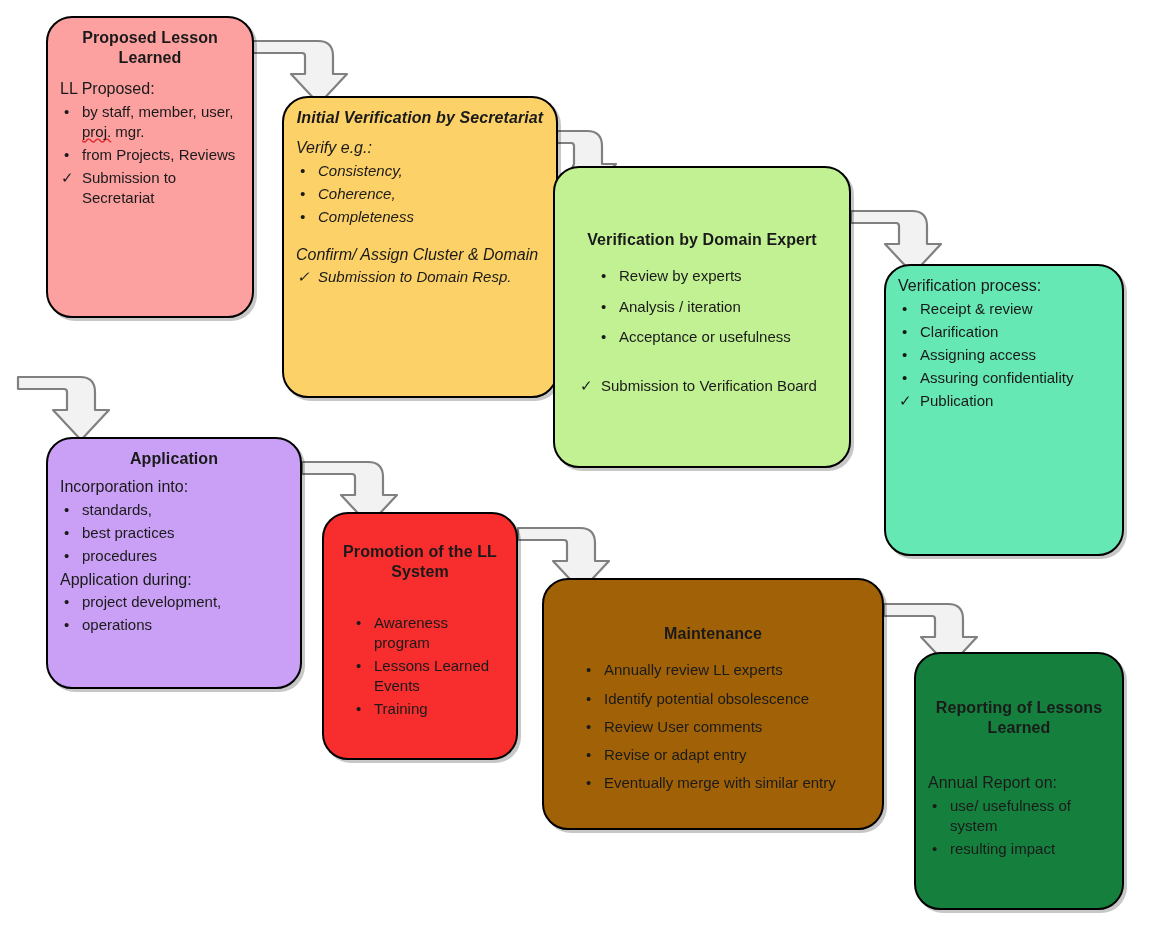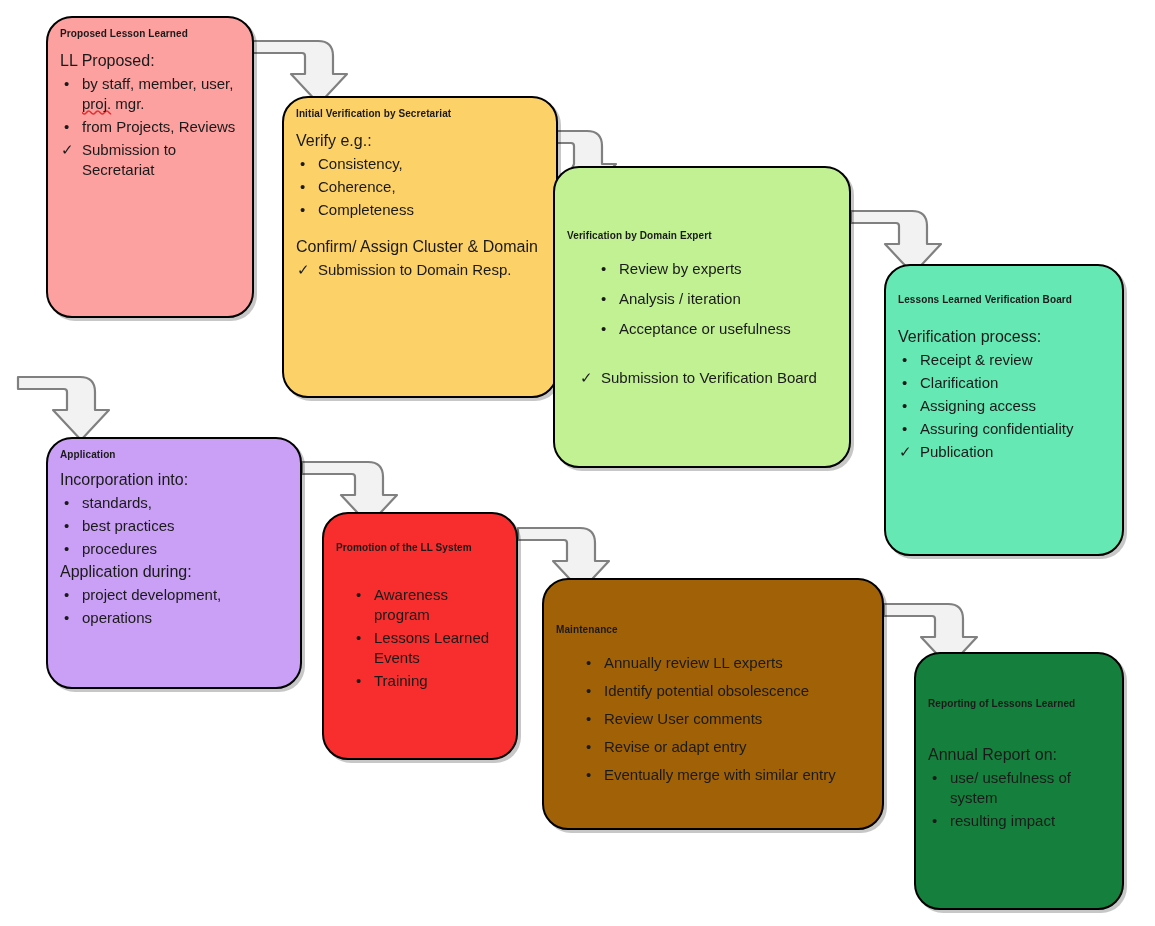--- a/index.html
+++ b/index.html
@@ -24,22 +24,23 @@
     position: absolute;
     box-sizing: border-box;
     border: 2.5px solid #000000;
     border-radius: 26px;
     box-shadow: 3px 3px 0 rgba(0,0,0,0.22);
     padding: 10px 12px;
     color: #1a1a1a;
   }
   .node-title {
     font-weight: bold;
-    font-size: 10px;
+    font-size: 16px;
     line-height: 1.28;
+    text-align: center;
     margin: 0 0 10px 0;
     letter-spacing: .1px;
   }
   .node-lead {
     font-size: 16px;
     line-height: 1.3;
     margin: 0 0 2px 0;
   }
   .node ul {
     list-style: none;
@@ -119,21 +120,21 @@
   <div class="node" style="left: 46px; top: 16px; width: 208px; height: 302px; background: rgb(252, 160, 160);">
     <div class="node-title">Proposed Lesson Learned</div>
     <div class="node-lead">LL Proposed:</div>
     <ul>
       <li><span class="mk">•</span><span>by staff, member, user, <span class="spell">proj.</span> mgr.</span></li>
       <li><span class="mk">•</span><span>from Projects, Reviews</span></li>
       <li class="check"><span class="mk">✓</span><span>Submission to Secretariat</span></li>
     </ul>
   </div>
 
-  <div class="node" style="left: 282px; top: 96px; width: 276px; height: 302px; background: rgb(252, 209, 104);">
+  <div class="node" style="left: 282px; top: 96px; width: 276px; height: 302px; background: rgb(252, 209, 104); font-style: italic;">
     <div class="node-title">Initial Verification by Secretariat</div>
     <div class="node-lead">Verify e.g.:</div>
     <ul>
       <li><span class="mk">•</span><span>Consistency,</span></li>
       <li><span class="mk">•</span><span>Coherence,</span></li>
       <li><span class="mk">•</span><span>Completeness</span></li>
     </ul>
     <div class="gap"></div>
     <div class="node-lead">Confirm/ Assign Cluster &amp; Domain</div>
     <ul>
@@ -148,21 +149,20 @@
       <li style="margin-top:10px;"><span class="mk">•</span><span>Analysis / iteration</span></li>
       <li style="margin-top:10px;"><span class="mk">•</span><span>Acceptance or usefulness</span></li>
     </ul>
     <div class="gap" style="height:26px;"></div>
     <ul style="padding-left:12px;">
       <li class="check"><span class="mk">✓</span><span>Submission to Verification Board</span></li>
     </ul>
   </div>
 
   <div class="node" style="left: 884px; top: 264px; width: 240px; height: 292px; background: rgb(102, 232, 180);">
-    <div class="node-title" style="margin-top:18px; margin-bottom:20px;">Lessons Learned Verification Board</div>
     <div class="node-lead">Verification process:</div>
     <ul>
       <li><span class="mk">•</span><span>Receipt &amp; review</span></li>
       <li><span class="mk">•</span><span>Clarification</span></li>
       <li><span class="mk">•</span><span>Assigning access</span></li>
       <li><span class="mk">•</span><span>Assuring confidentiality</span></li>
       <li class="check"><span class="mk">✓</span><span>Publication</span></li>
     </ul>
   </div>
 

